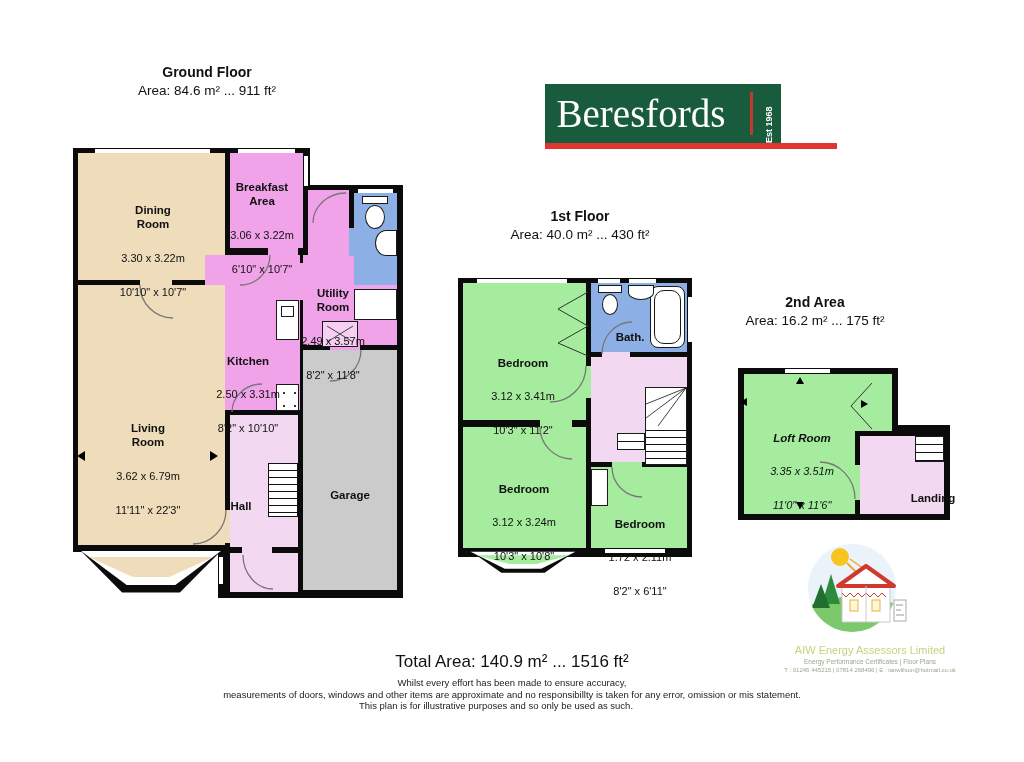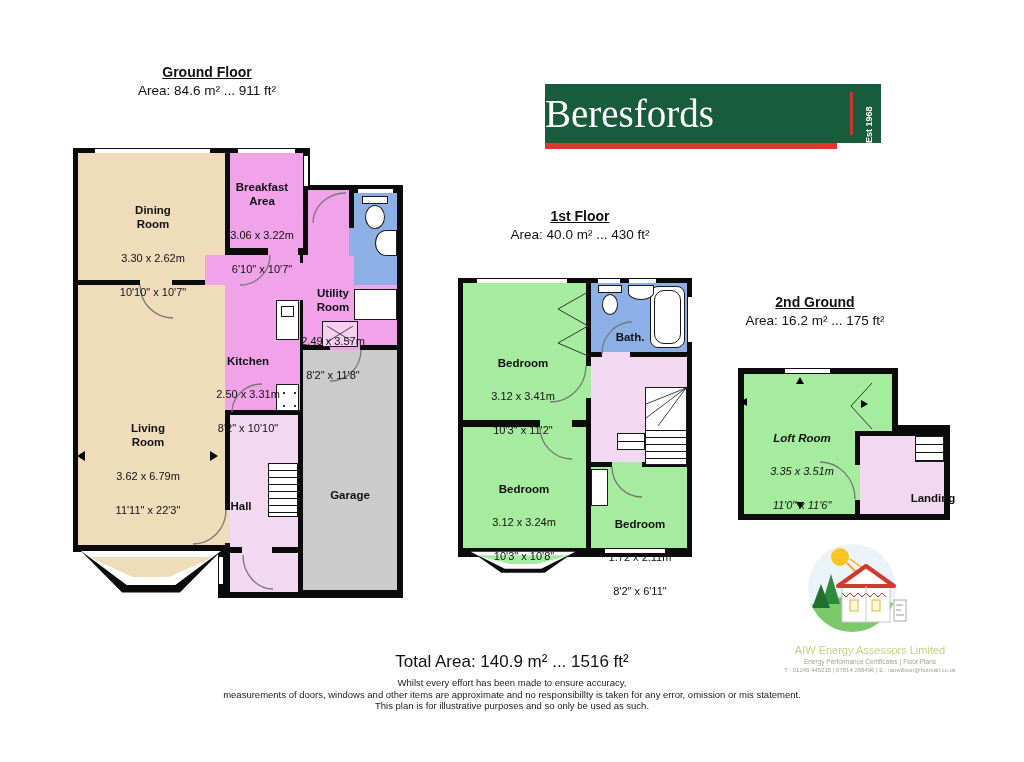--- a/index.html
+++ b/index.html
@@ -12,21 +12,21 @@
           font-family:"Liberation Sans",sans-serif;color:#111;}
   .abs{position:absolute;}
   .wallfill{position:absolute;background:var(--wall);}
   .room{position:absolute;}
   .win{position:absolute;background:#fff;}
   .fixture{position:absolute;background:#fff;border:1px solid #1a1a1a;box-sizing:border-box;}
   .label{position:absolute;text-align:center;white-space:pre-line;line-height:1.25;}
   .rname{display:block;font-weight:bold;font-size:11.5px;}
   .rdims{display:block;font-size:11px;}
   .ftitle{position:absolute;text-align:center;}
-  .ftitle .t{display:block;font-weight:bold;font-size:14px;text-decoration:underline;}
+  .ftitle .t{display:block;font-weight:bold;font-size:14px;}
   .ftitle .a{display:block;font-size:13.5px;margin-top:3px;}
   .arc{position:absolute;overflow:visible;}
   .arc path{stroke:#777;stroke-width:1.3;fill:none;vector-effect:non-scaling-stroke;}
   .zig{position:absolute;overflow:visible;}
   .zig polyline{stroke:#333;stroke-width:1;fill:none;}
   .stairs{position:absolute;box-sizing:border-box;border:1.5px solid #111;
           background:repeating-linear-gradient(to bottom,#fff 0 6px,#111 6px 7px);}
   .bay{position:absolute;}
   .bay>div{position:absolute;inset:0;}
   .tri{position:absolute;width:0;height:0;border-style:solid;}
@@ -39,25 +39,25 @@
 
   <div class="ftitle" style="left:87px;top:64px;width:240px;">
     <span class="t">Ground Floor</span>
     <span class="a">Area: 84.6 m² ... 911 ft²</span>
   </div>
   <div class="ftitle" style="left:460px;top:208px;width:240px;">
     <span class="t">1st Floor</span>
     <span class="a">Area: 40.0 m² ... 430 ft²</span>
   </div>
   <div class="ftitle" style="left:695px;top:294px;width:240px;">
-    <span class="t">2nd Ground</span>
+    <span class="t">2nd Area</span>
     <span class="a">Area: 16.2 m² ... 175 ft²</span>
   </div>
 
-  <div class="abs" style="left:545px;top:84px;width:336px;height:59px;background:var(--bgreen);display:flex;align-items:center;">
+  <div class="abs" style="left:545px;top:84px;width:236px;height:59px;background:var(--bgreen);display:flex;align-items:center;justify-content:center;">
     <span style="font-family:'Liberation Serif',serif;color:#fff;font-size:39px;padding-right:44px;">Beresfords</span>
     <div style="position:absolute;right:28px;top:8px;bottom:8px;width:3px;background:#C23A2F;"></div>
     <span style="position:absolute;right:7px;top:0;bottom:0;display:flex;align-items:center;writing-mode:vertical-rl;transform:rotate(180deg);color:#fff;font-size:9px;font-weight:bold;">Est 1968</span>
   </div>
   <div class="abs" style="left:545px;top:143px;width:292px;height:6px;background:var(--bred);"></div>
 
   <div class="wallfill" style="left:73px;top:148px;width:237px;height:404px;"></div>
   <div class="wallfill" style="left:298px;top:185px;width:105px;height:413px;"></div>
   <div class="wallfill" style="left:218px;top:540px;width:85px;height:58px;"></div>
 
@@ -128,21 +128,21 @@
     <div style="background:#fff;clip-path:polygon(4% 12%,96% 12%,66% 80%,34% 80%);"></div>
     <div style="background:var(--tan);clip-path:polygon(9% 24%,91% 24%,62% 64%,38% 64%);"></div>
   </div>
 
   <div class="tri" style="left:77px;top:451px;border-width:5px 8px 5px 0;border-color:transparent #000 transparent transparent;"></div>
   <div class="tri" style="left:210px;top:451px;border-width:5px 0 5px 8px;border-color:transparent transparent transparent #000;"></div>
 
   <div class="label" style="left:103px;top:183px;width:100px;">
     <span class="rname">Dining
 Room</span>
-    <span class="rdims">3.30 x 2.62m</span>
+    <span class="rdims">3.30 x 3.22m</span>
     <span class="rdims">10'10" x 10'7"</span>
   </div>
   <div class="label" style="left:212px;top:160px;width:100px;">
     <span class="rname">Breakfast
 Area</span>
     <span class="rdims">3.06 x 3.22m</span>
     <span class="rdims">6'10" x 10'7"</span>
   </div>
   <div class="label" style="left:283px;top:266px;width:100px;">
     <span class="rname">Utility
@@ -298,15 +298,15 @@
     <line x1="96" y1="70" x2="101" y2="70" stroke="#999999"></line>
     <line x1="96" y1="75" x2="104" y2="75" stroke="#999999"></line>
   </svg>
   <div class="abs" style="left:780px;top:644px;width:180px;text-align:center;font-size:11px;color:#C3D47E;">AIW Energy Assessors Limited</div>
   <div class="abs" style="left:780px;top:658px;width:180px;text-align:center;font-size:6.5px;color:#9AA98B;">Energy Performance Certificates | Floor Plans</div>
   <div class="abs" style="left:775px;top:667px;width:190px;text-align:center;font-size:6px;color:#9AA98B;">T : 01245 445215 | 07814 268496 | E : ianwillson@hotmail.co.uk</div>
 
   <div class="abs" style="left:312px;top:652px;width:400px;text-align:center;font-size:17px;">Total Area: 140.9 m² ... 1516 ft²</div>
   <div class="abs" style="left:62px;top:677px;width:900px;text-align:center;font-size:9.5px;color:#222;">Whilst every effort has been made to ensure accuracy,</div>
   <div class="abs" style="left:62px;top:689px;width:900px;text-align:center;font-size:9.5px;color:#222;">measurements of doors, windows and other items are approximate and no responsibillty is taken for any error, omission or mis statement.</div>
-  <div class="abs" style="left:62px;top:700px;width:900px;text-align:center;font-size:9.5px;color:#222;">This plan is for illustrative purposes and so only be used as such.</div>
+  <div class="abs" style="left:46px;top:700px;width:900px;text-align:center;font-size:9.5px;color:#222;">This plan is for illustrative purposes and so only be used as such.</div>
 
 </div>
 
 </body></html>

